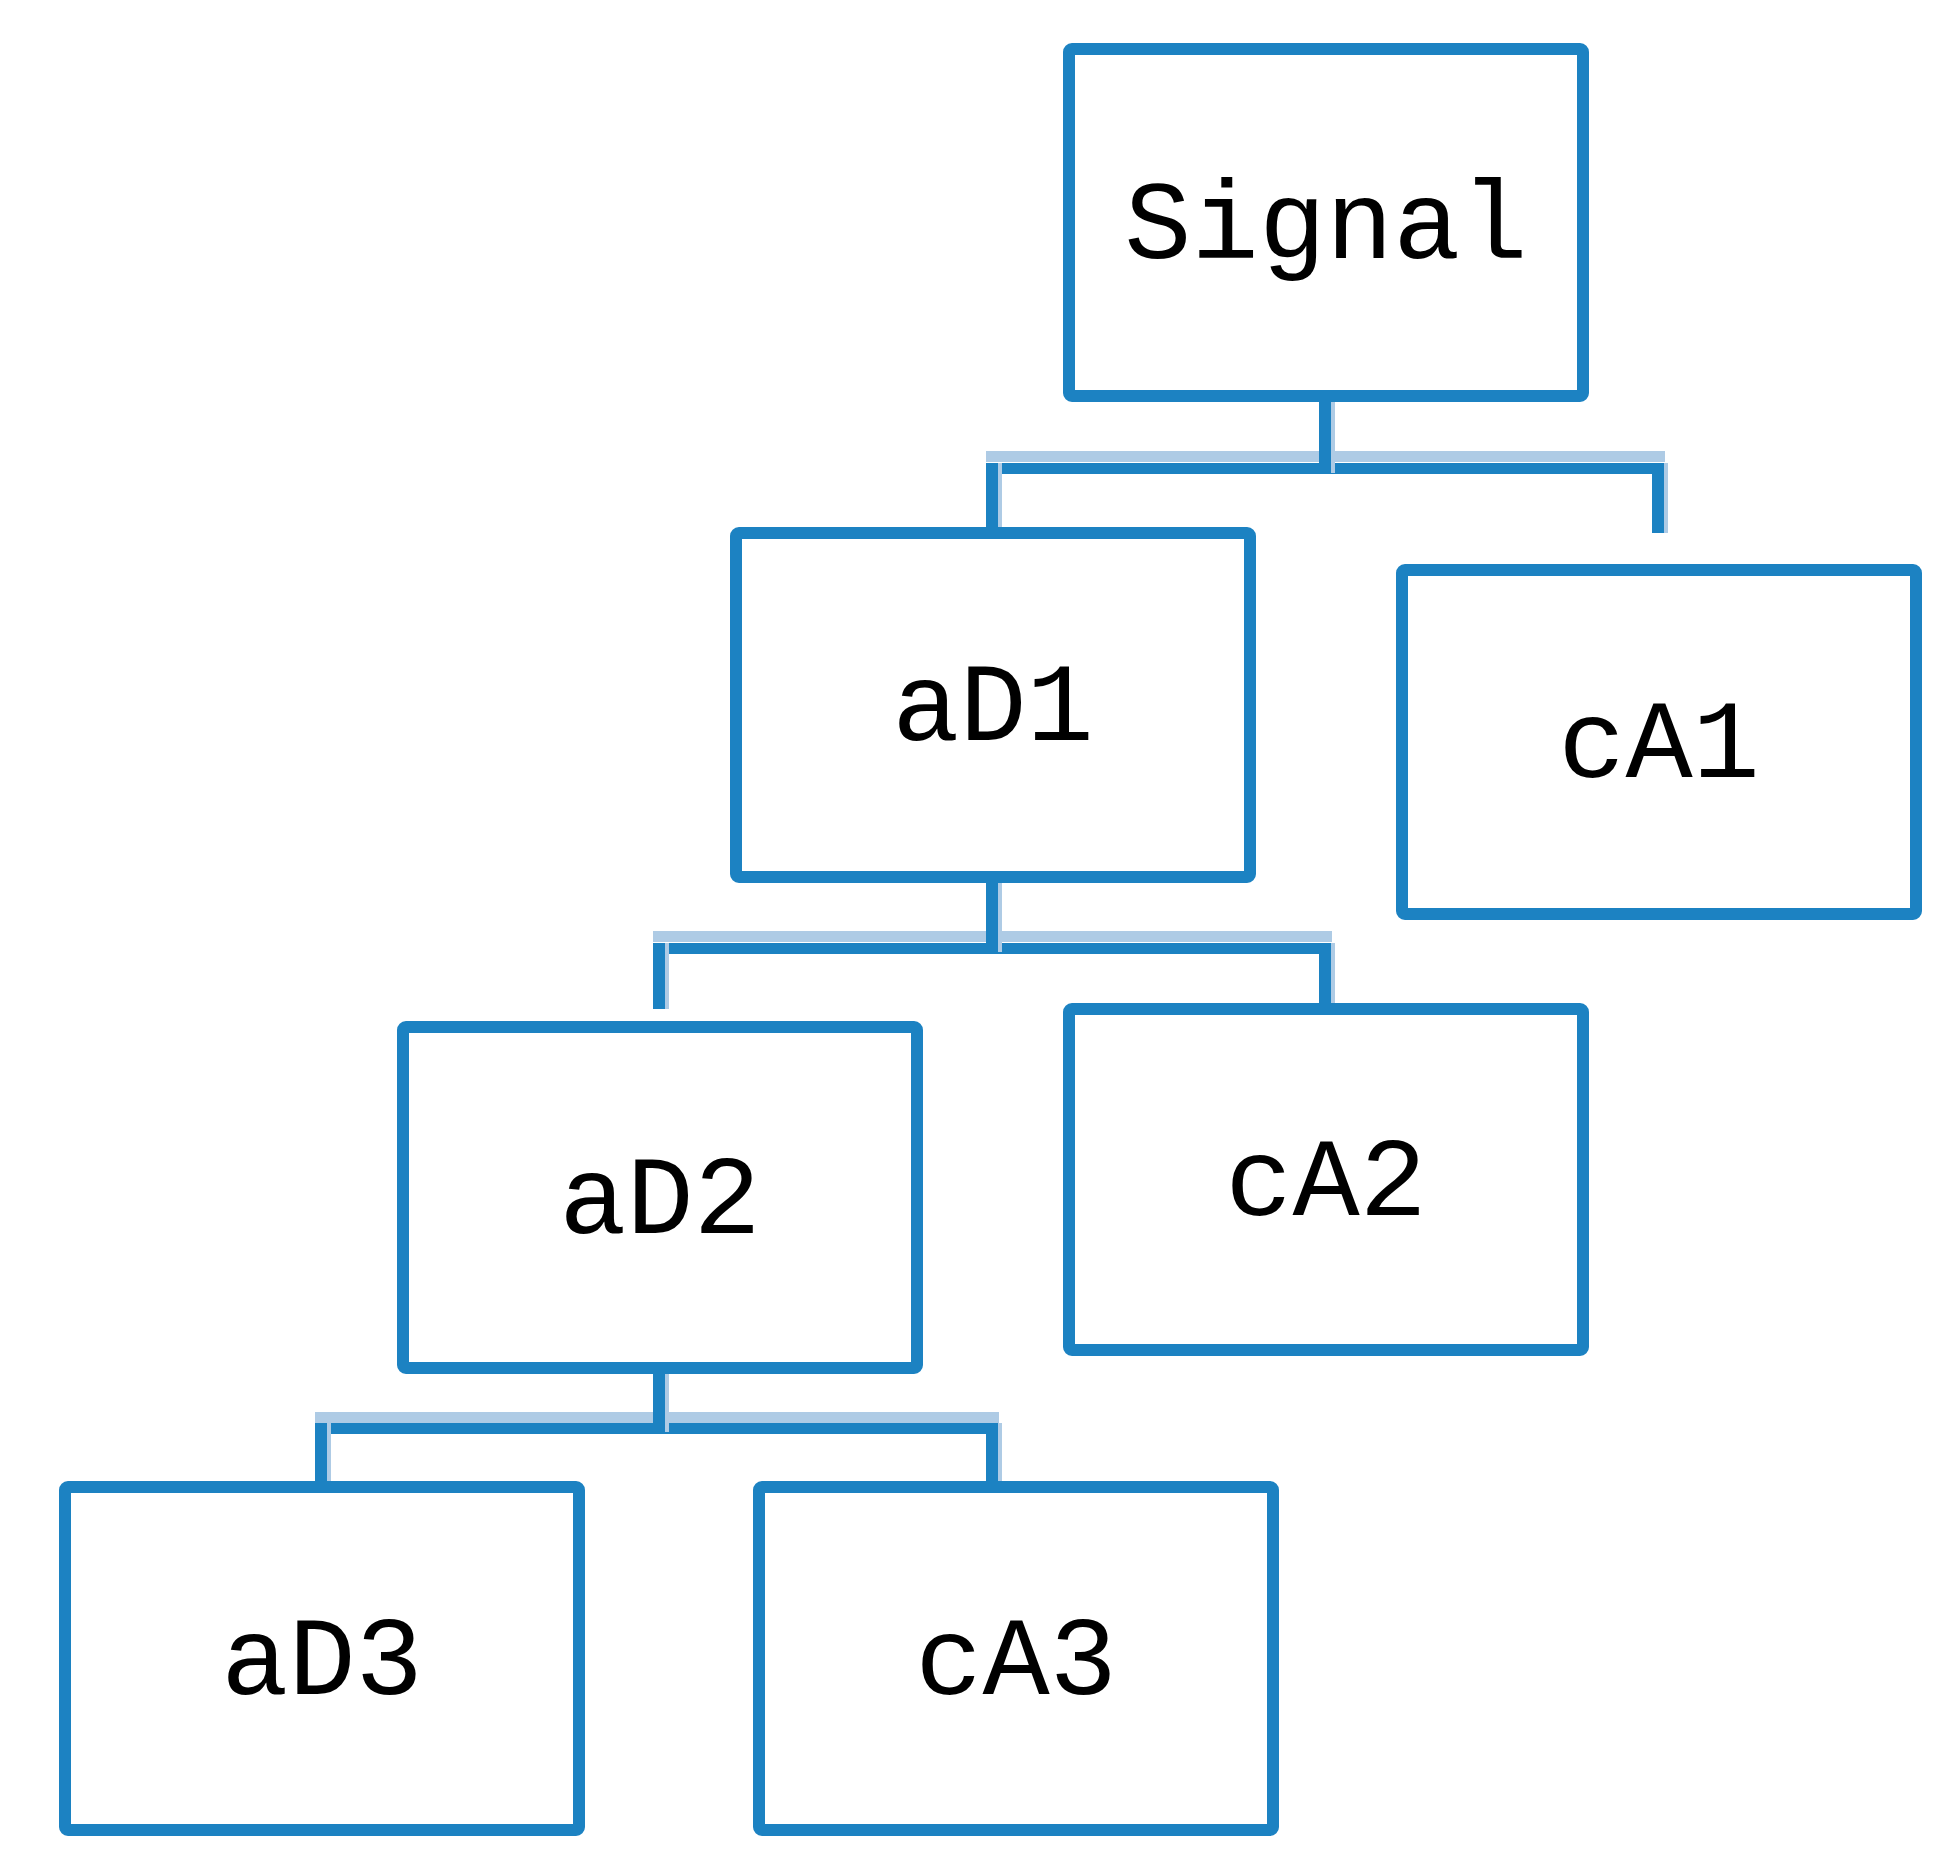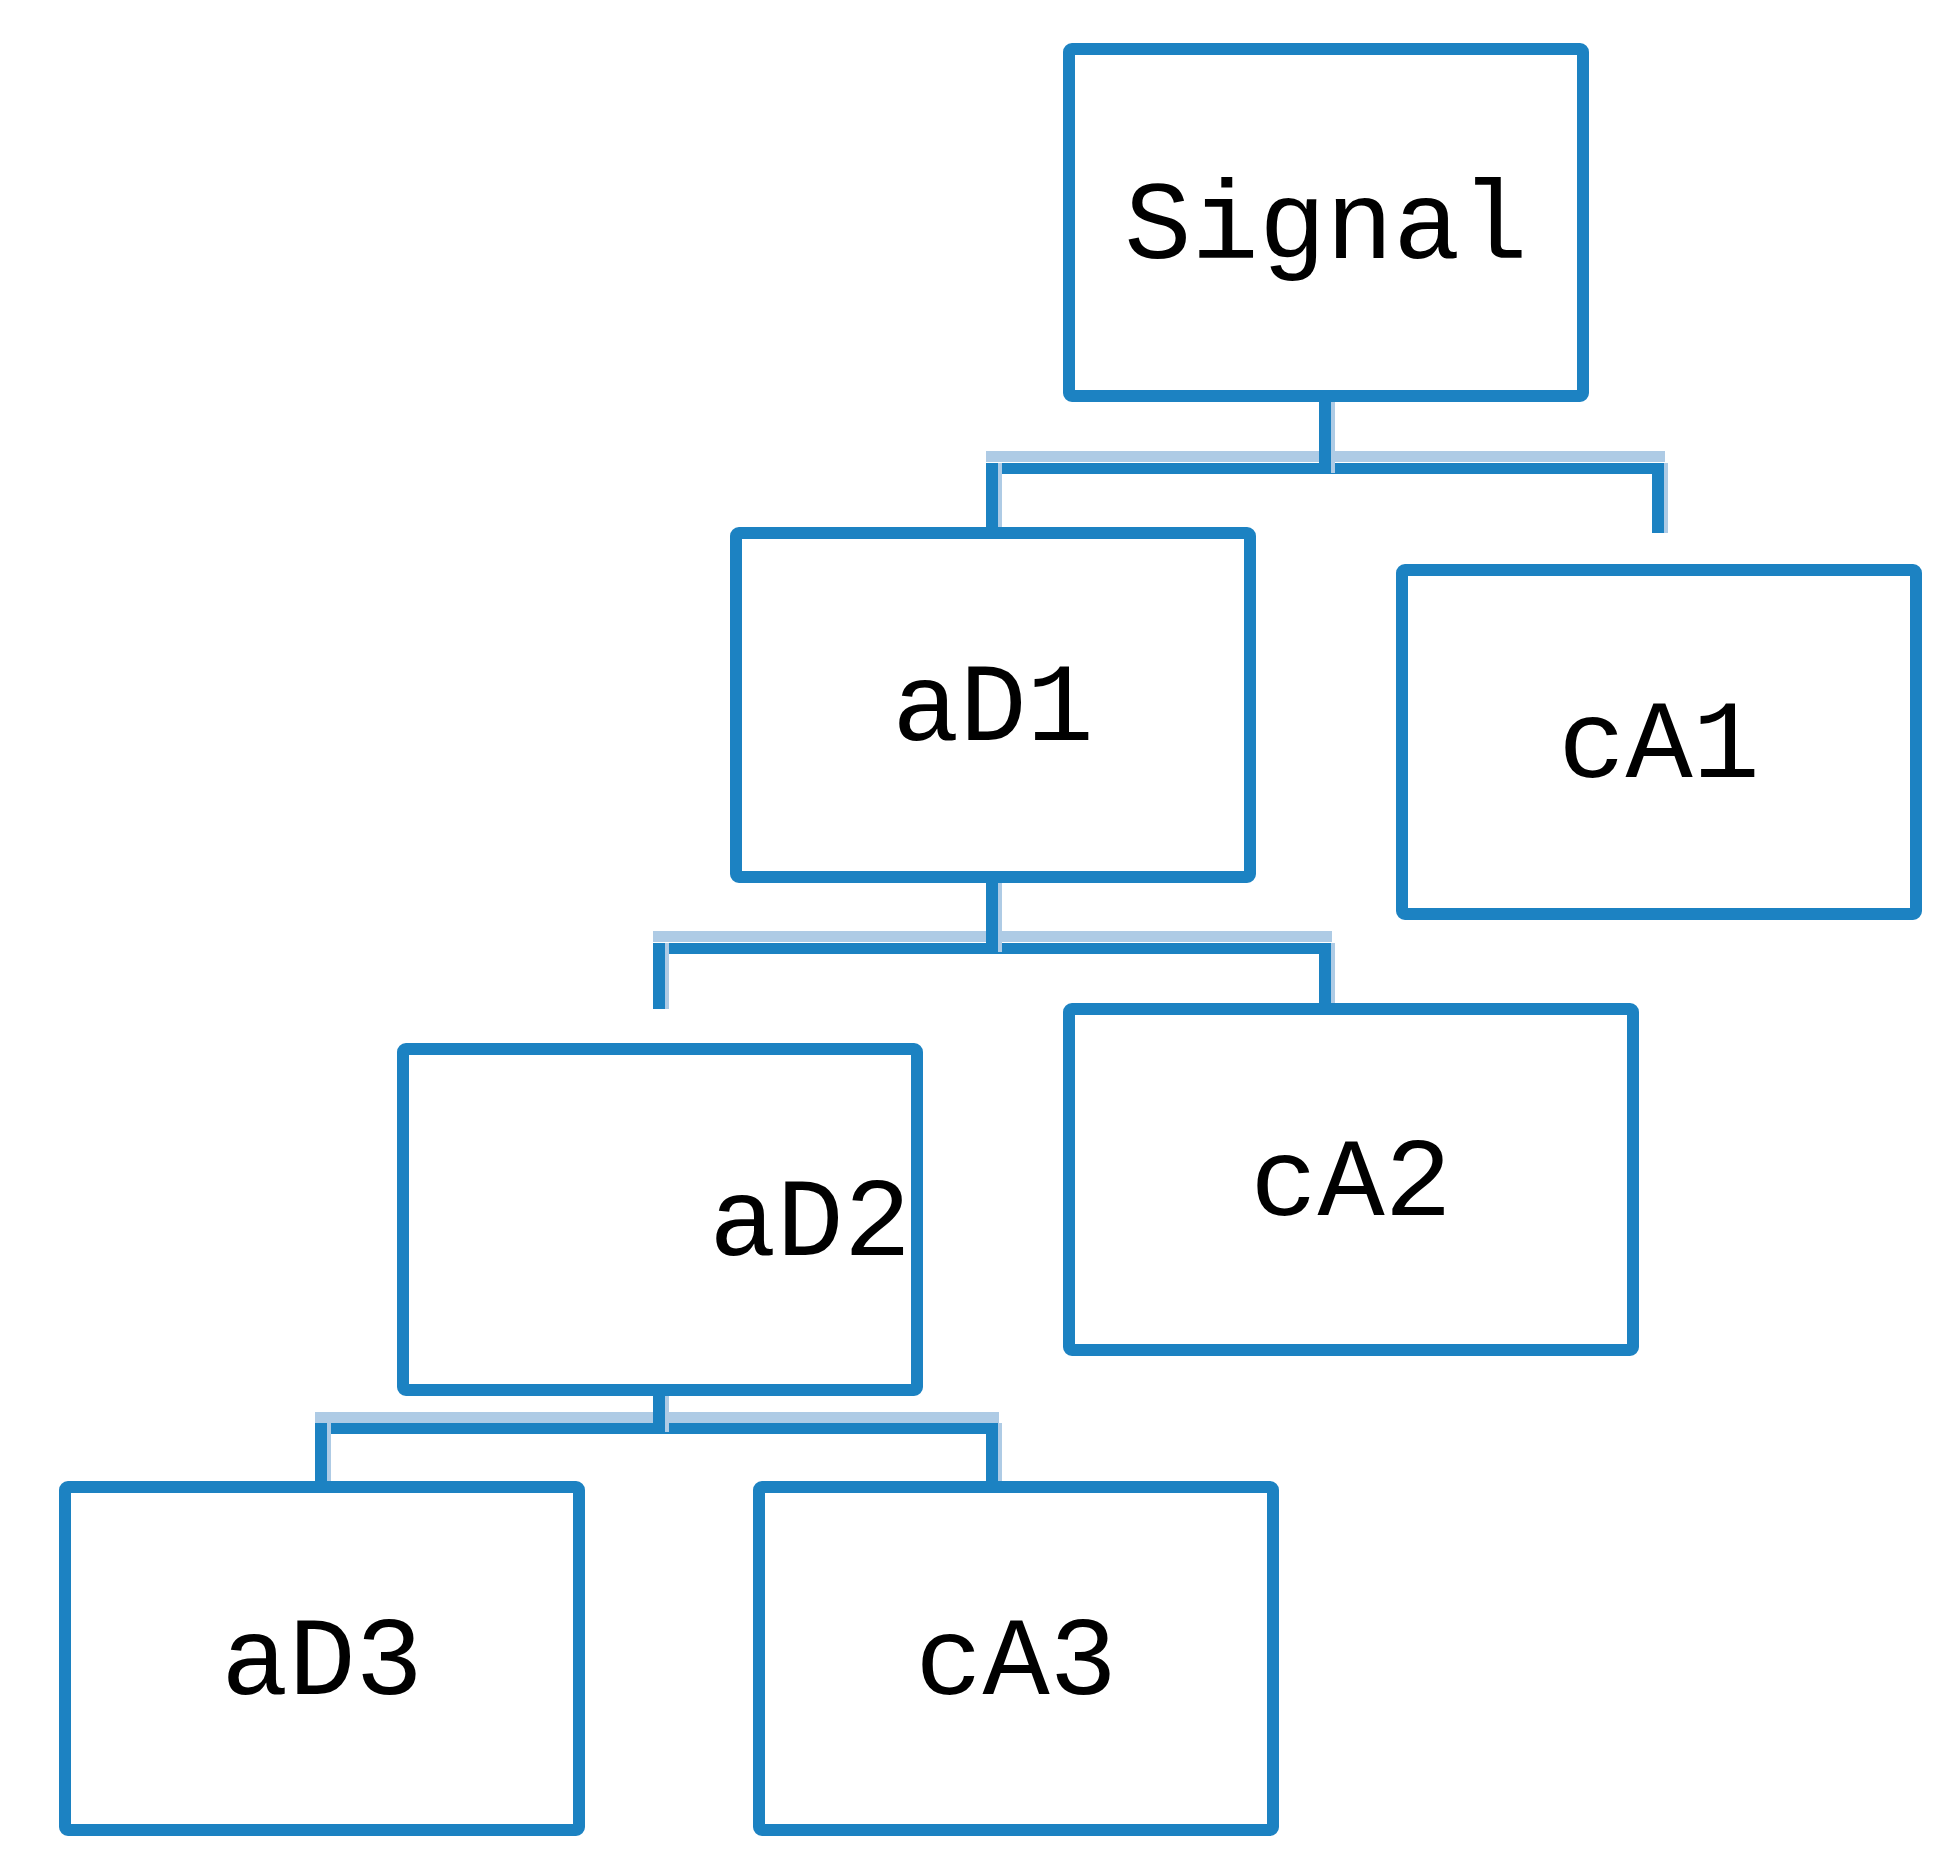--- a/index.html
+++ b/index.html
@@ -57,24 +57,24 @@
 
   <div class="node" style="left: 1063px; top: 43px; width: 526px; height: 359px;">
     <span class="label">Signal</span>
   </div>
   <div class="node" style="left: 730px; top: 527px; width: 526px; height: 356px;">
     <span class="label">aD1</span>
   </div>
   <div class="node" style="left: 1396px; top: 527px; width: 526px; height: 356px; margin-top: 37px;">
     <span class="label">cA1</span>
   </div>
-  <div class="node" style="left: 397px; top: 1043px; width: 526px; height: 353px; justify-content: flex-end;">
+  <div class="node" style="left: 397px; top: 1021px; width: 526px; height: 353px;">
     <span class="label">aD2</span>
   </div>
-  <div class="node" style="left: 1063px; top: 1003px; width: 576px; height: 353px;">
+  <div class="node" style="left: 1063px; top: 1003px; width: 526px; height: 353px;">
     <span class="label">cA2</span>
   </div>
   <div class="node" style="left: 59px; top: 1481px; width: 526px; height: 355px;">
     <span class="label">aD3</span>
   </div>
   <div class="node" style="left: 730px; top: 1481px; width: 526px; height: 355px; margin-left: 23px;">
     <span class="label">cA3</span>
   </div>
 
   <div>

